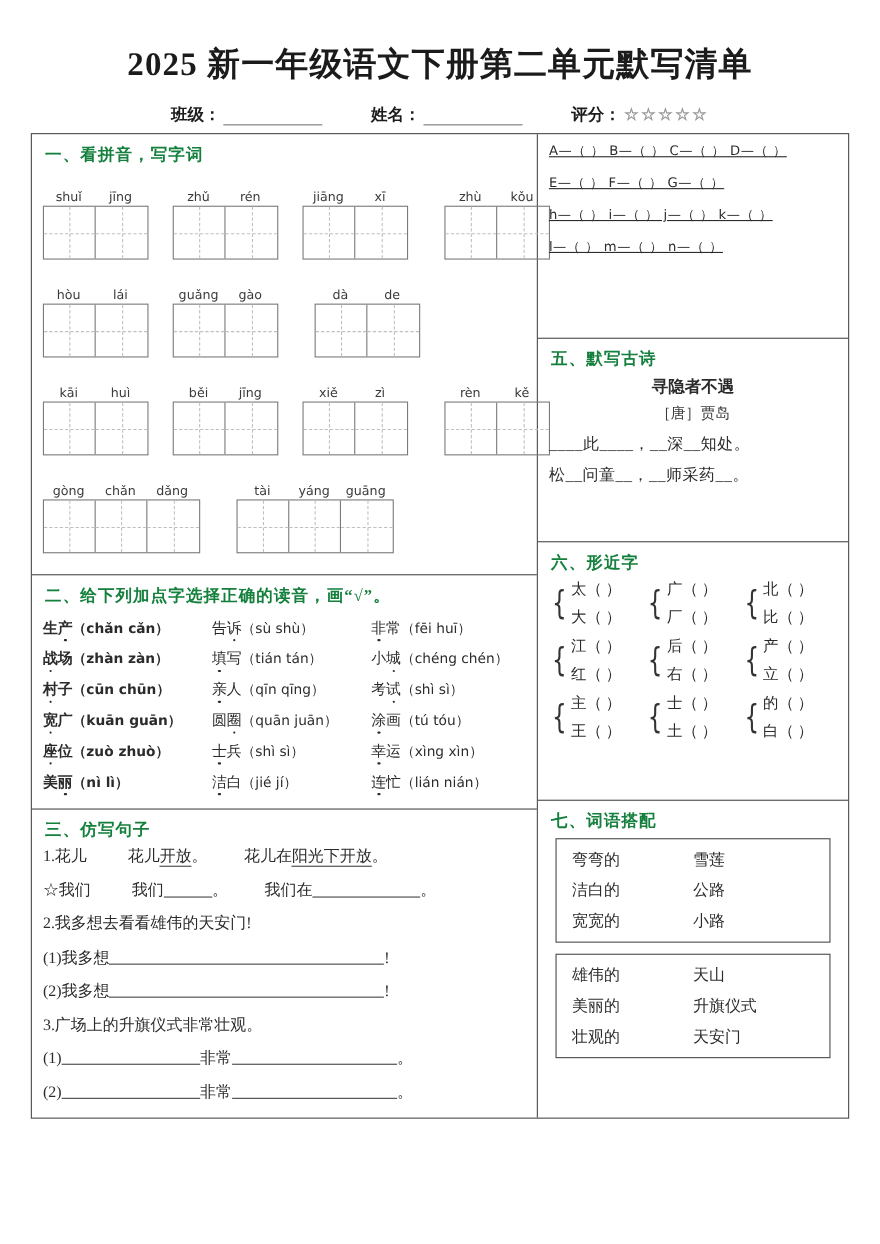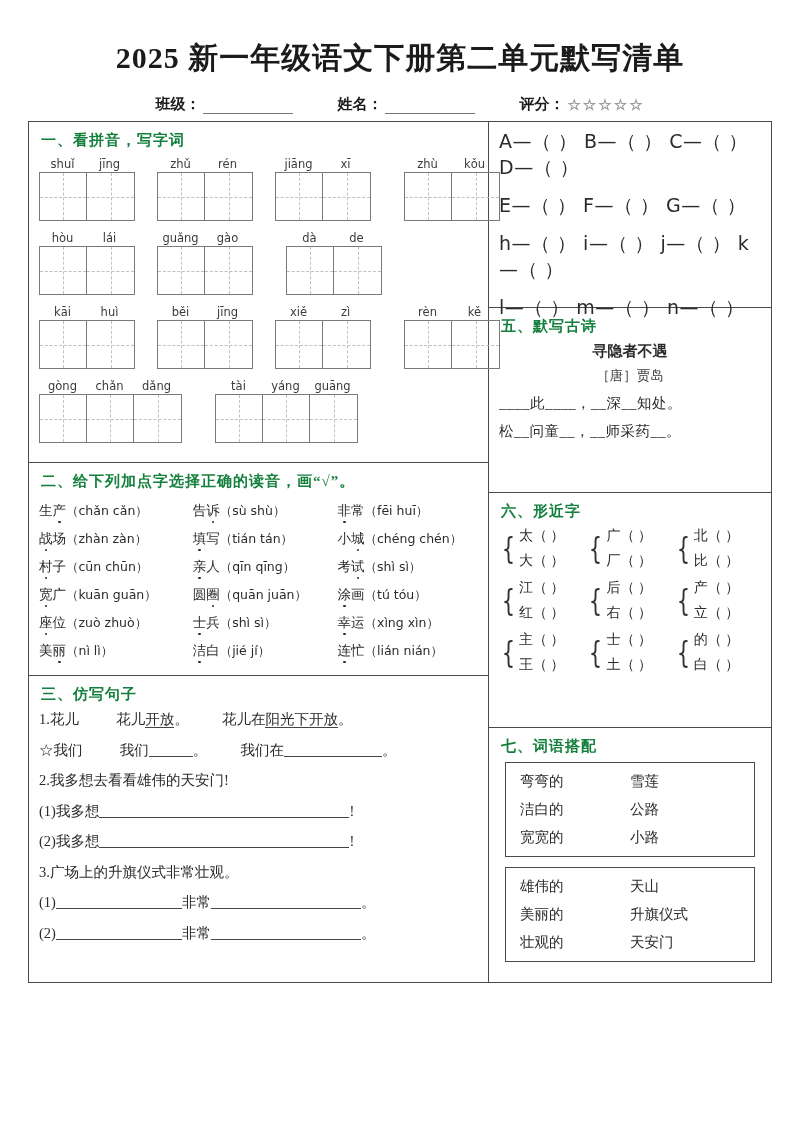--- a/index.html
+++ b/index.html
@@ -63,21 +63,21 @@
 
   
   .py-row{display:flex;margin-bottom:9px;}
   .py-group{margin-right:22px;}
   .py-group:last-child{margin-right:0;padding-left:11px;}
   .py-labels{display:flex;}
   .py-labels span{
     display:block;text-align:center;
     font-size:11.5px;color:#3a3a3a;
     font-family:"DejaVu Sans","Liberation Sans",sans-serif;
-    height:16px;line-height:16px;
+    height:16px;line-height:16px;margin-top:15px;
   }
   .grid{display:flex;border:1.5px solid #7a7a7a;box-sizing:border-box;}
   .cell{
     width:47px;height:47px;
     box-sizing:border-box;
     position:relative;
     border-right:1.5px solid #7a7a7a;
   }
   .cell:last-child{border-right:none;}
   .cell::before{
@@ -91,43 +91,43 @@
   .py-labels span{width:47px;}
 
   
   .pron-table{width:100%;border-collapse:collapse;}
   .pron-table td{
     font-size:13.5px;
     padding:5px 0 5px 0;
     color:#2b2b2b;
     white-space:nowrap;
   }
-  .pron-table td.c1{width:35%;}
+  .pron-table td.c1{width:35%;font-weight:bold;}
   .pron-table td.c2{width:33%;margin-top:44px;}
   .pron-table td.c3{width:32%;}
   .han{font-family:"Liberation Serif","DejaVu Serif",serif;}
   .dot{position:relative;display:inline-block;}
   .dot::after{
     content:"";position:absolute;left:50%;bottom:-3px;
     width:2.5px;height:2.5px;margin-left:-1.2px;
     background:#2b2b2b;border-radius:50%;
   }
   .py{font-family:"DejaVu Sans","Liberation Sans",sans-serif;font-size:12.5px;}
 
   
   .s3 p{margin:0 0 11px 0;font-size:14.5px;line-height:1.35;}
   .u{border-bottom:1.2px solid #444;}
   .sp{display:inline-block;}
   .bl{display:inline-block;border-bottom:1.2px solid #444;height:14px;vertical-align:-2px;}
 
   
   .letters p{
-    margin:0 0 12px 0;font-size:19px;
+    margin:0 0 12px 0;font-size:12px;
     font-family:"DejaVu Sans","Liberation Sans",sans-serif;
-    color:#2b2b2b;letter-spacing:.5px;
+    color:#2b2b2b;letter-spacing:.5px;text-decoration:underline;
   }
 
   
   .poem .pt{text-align:center;font-size:15px;font-weight:700;margin:4px 0 6px 0;}
   .poem .pa{text-align:center;font-size:13.5px;color:#3a3a3a;margin:0 0 9px 0;}
   .poem .pl{font-size:14.5px;margin:0 0 9px 0;letter-spacing:.5px;}
 
   
   .xjz{display:flex;flex-wrap:wrap;}
   .xjz-row{display:flex;width:100%;margin-bottom:9px;}

